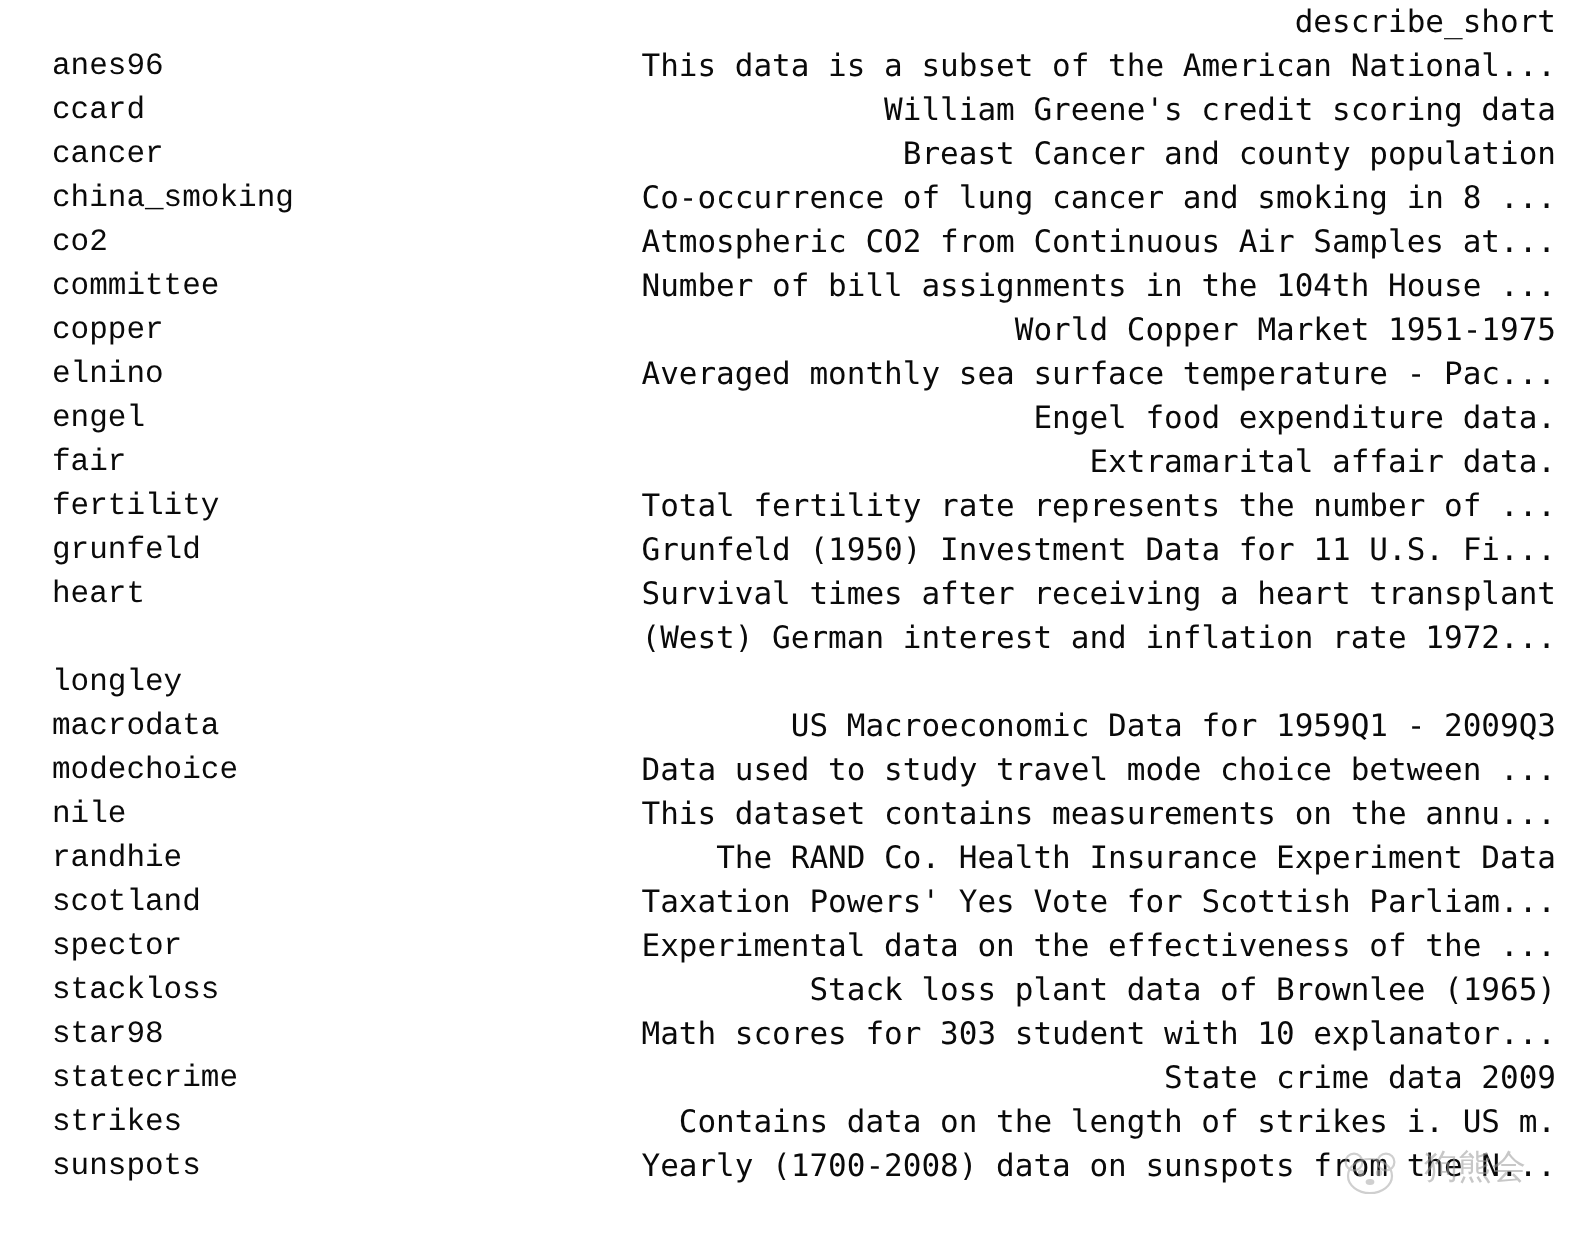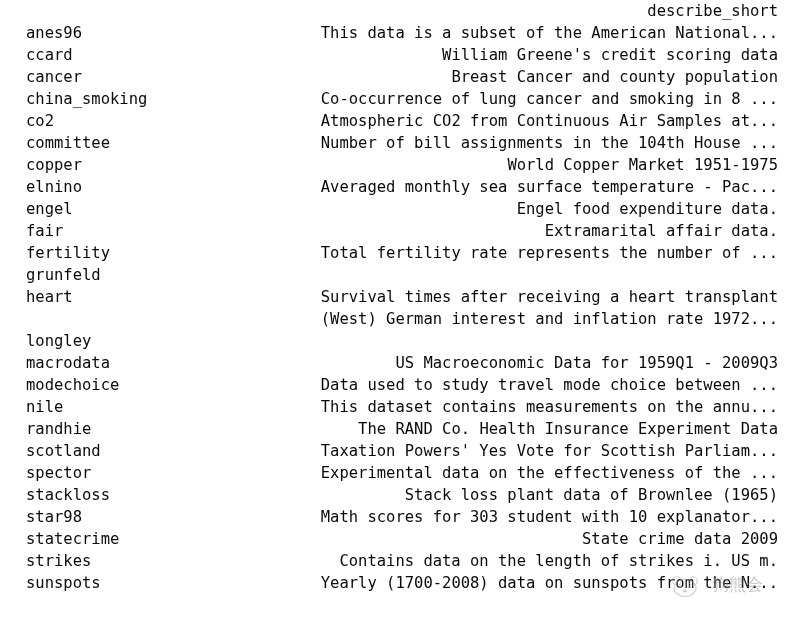--- a/index.html
+++ b/index.html
@@ -40,20 +40,21 @@
   .header-row {
     height: 22px;
     line-height: 22px;
   }
 
   .col-index {
     position: absolute;
     left: 14px;
     top: 0;
     white-space: pre;
+    font-family: Liberation Mono, monospace;
   }
 
   .col-desc {
     position: absolute;
     right: 20px;
     top: 0;
     white-space: pre;
     text-align: left;
   }
 
@@ -104,21 +105,21 @@
       <div class="row"><span class="col-index">ccard</span><span class="col-desc">William Greene's credit scoring data</span></div>
       <div class="row"><span class="col-index">cancer</span><span class="col-desc">Breast Cancer and county population</span></div>
       <div class="row"><span class="col-index">china_smoking</span><span class="col-desc">Co-occurrence of lung cancer and smoking in 8 ...</span></div>
       <div class="row"><span class="col-index">co2</span><span class="col-desc">Atmospheric CO2 from Continuous Air Samples at...</span></div>
       <div class="row"><span class="col-index">committee</span><span class="col-desc">Number of bill assignments in the 104th House ...</span></div>
       <div class="row"><span class="col-index">copper</span><span class="col-desc">World Copper Market 1951-1975</span></div>
       <div class="row"><span class="col-index">elnino</span><span class="col-desc">Averaged monthly sea surface temperature - Pac...</span></div>
       <div class="row"><span class="col-index">engel</span><span class="col-desc">Engel food expenditure data.</span></div>
       <div class="row"><span class="col-index">fair</span><span class="col-desc">Extramarital affair data.</span></div>
       <div class="row"><span class="col-index">fertility</span><span class="col-desc">Total fertility rate represents the number of ...</span></div>
-      <div class="row"><span class="col-index">grunfeld</span></div>
+      <div class="row"><span class="col-index">grunfeld</span><span class="col-desc">Grunfeld (1950) Investment Data for 11 U.S. Fi...</span></div>
       <div class="row"><span class="col-index">heart</span><span class="col-desc">Survival times after receiving a heart transplant</span></div>
       <div class="row"><span class="col-desc">(West) German interest and inflation rate 1972...</span></div>
       <div class="row"><span class="col-index">longley</span><span class="col-desc"></span></div>
       <div class="row"><span class="col-index">macrodata</span><span class="col-desc">US Macroeconomic Data for 1959Q1 - 2009Q3</span></div>
       <div class="row"><span class="col-index">modechoice</span><span class="col-desc">Data used to study travel mode choice between ...</span></div>
       <div class="row"><span class="col-index">nile</span><span class="col-desc">This dataset contains measurements on the annu...</span></div>
       <div class="row"><span class="col-index">randhie</span><span class="col-desc">The RAND Co. Health Insurance Experiment Data</span></div>
       <div class="row"><span class="col-index">scotland</span><span class="col-desc">Taxation Powers' Yes Vote for Scottish Parliam...</span></div>
       <div class="row"><span class="col-index">spector</span><span class="col-desc">Experimental data on the effectiveness of the ...</span></div>
       <div class="row"><span class="col-index">stackloss</span><span class="col-desc">Stack loss plant data of Brownlee (1965)</span></div>

